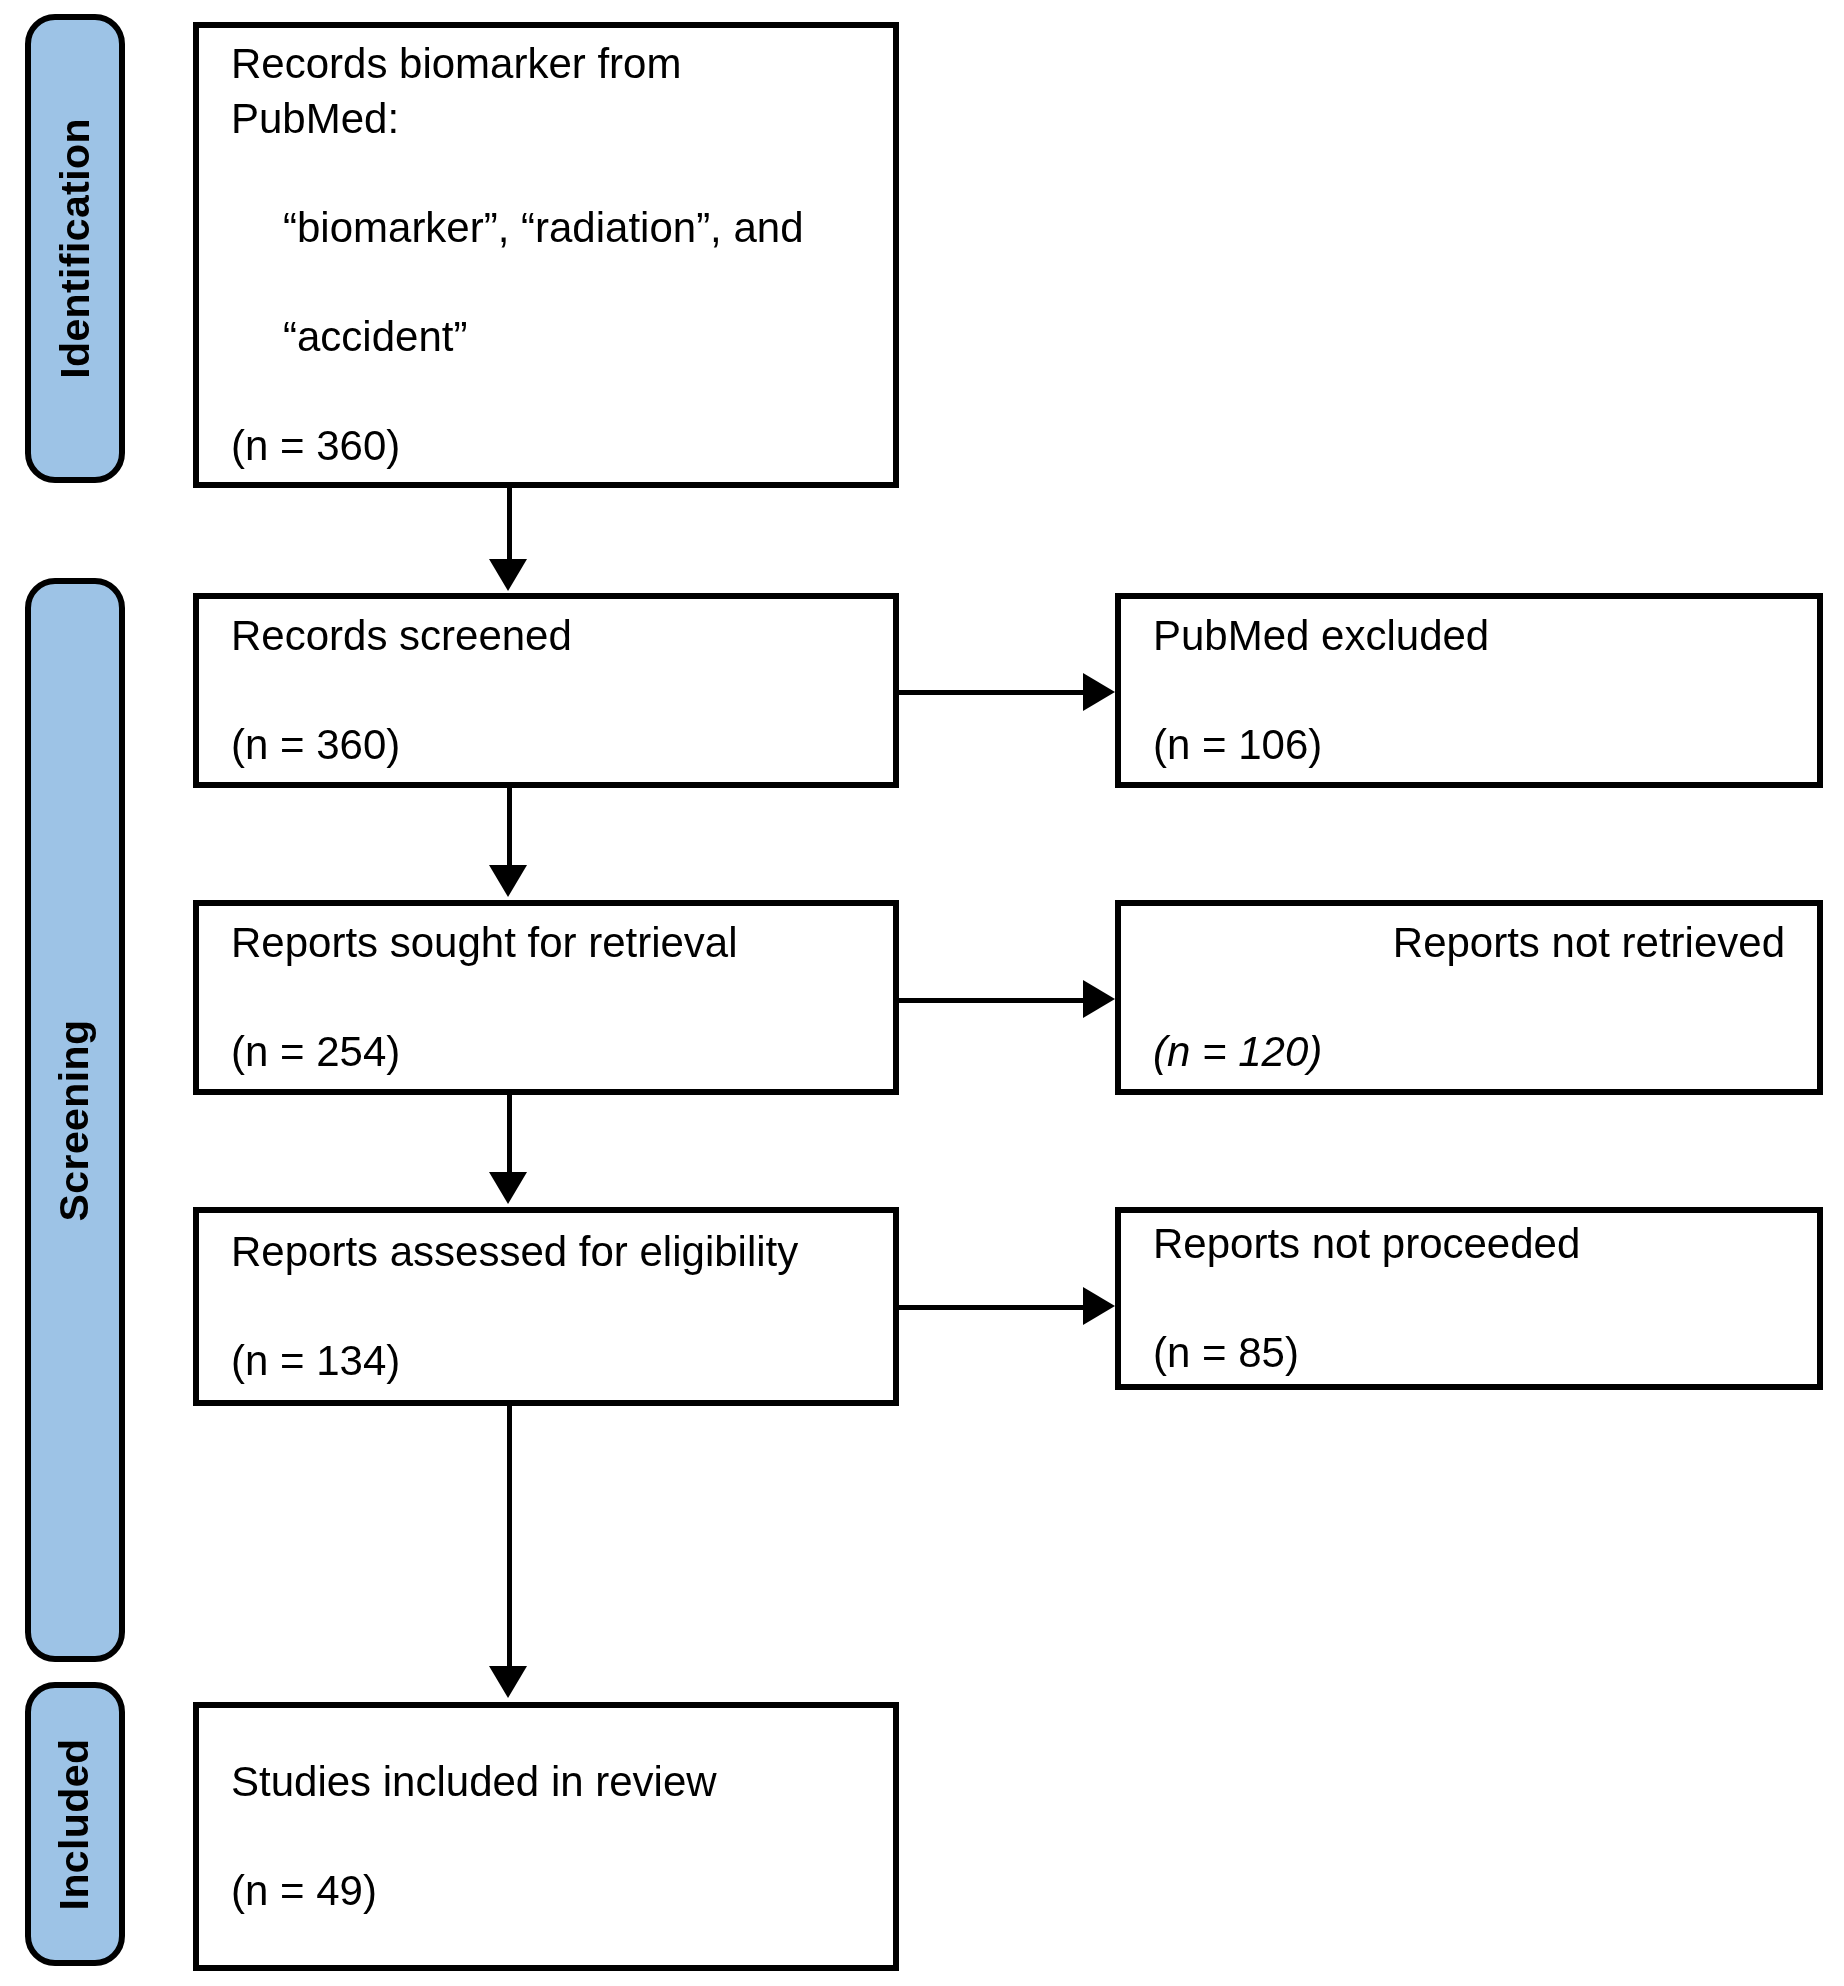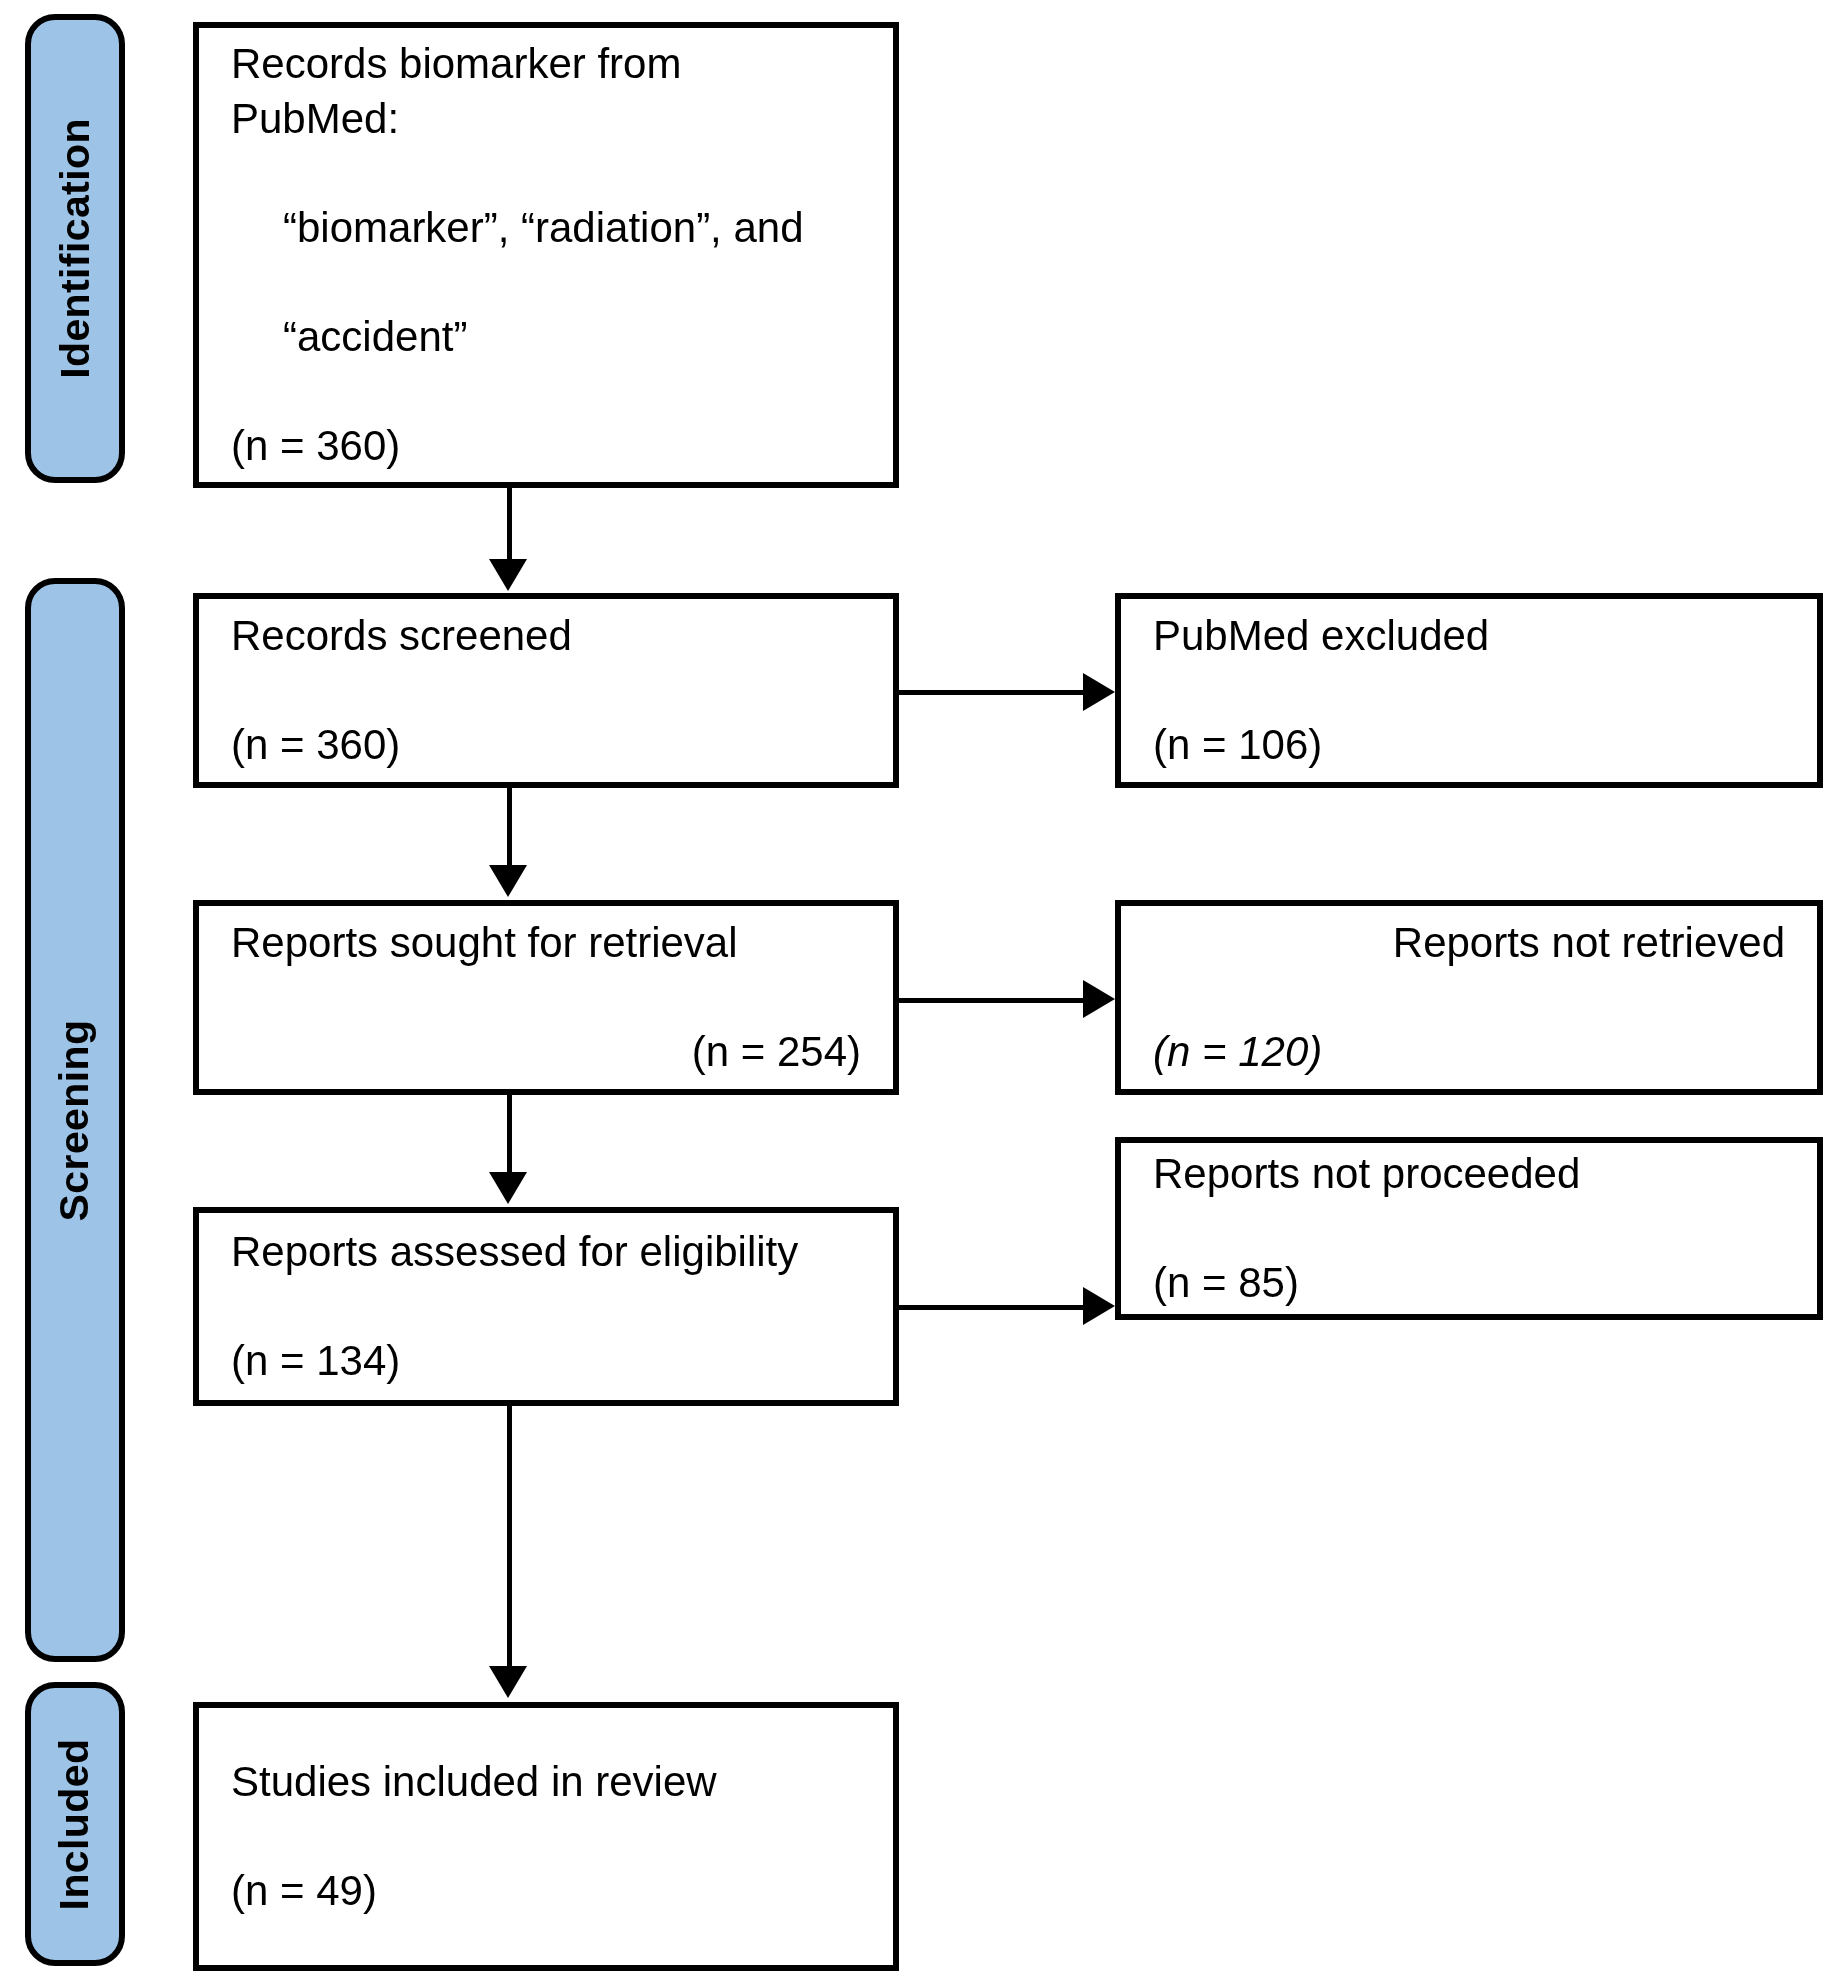--- a/index.html
+++ b/index.html
@@ -133,21 +133,21 @@
 
   <div class="h-line" style="left:898px; top:690px; width:188px;"></div>
   <div class="arrow-right" style="left:1083px; top:673px;"></div>
 
   <div class="v-line" style="left:507px; top:788px; height:79px;"></div>
   <div class="arrow-down" style="left:489px; top:865px;"></div>
 
   <div class="flow-box" style="left:193px; top:900px; width:706px; height:195px;">
     <div class="box-text">
       <span style="display: block;">Reports sought for retrieval</span>
-      <span style="display: block; text-align: right;">(n = 254)</span>
+      <span style="display: block;">(n = 254)</span>
     </div>
   </div>
 
   <div class="flow-box" style="left:1115px; top:900px; width:708px; height:195px;">
     <div class="box-text">
       <span style="display: block; text-align: right;">Reports not retrieved</span>
       <span style="display: block; font-style: italic;">(n = 120)</span>
     </div>
   </div>
 
@@ -157,21 +157,21 @@
   <div class="v-line" style="left:507px; top:1095px; height:79px;"></div>
   <div class="arrow-down" style="left:489px; top:1172px;"></div>
 
   <div class="flow-box" style="left:193px; top:1207px; width:706px; height:199px;">
     <div class="box-text">
       <span style="display: block;">Reports assessed for eligibility</span>
       <span style="display: block;">(n = 134)</span>
     </div>
   </div>
 
-  <div class="flow-box" style="left:1115px; top:1137px; width:708px; height:183px;">
+  <div class="flow-box" style="left:1115px; top:1207px; width:708px; height:183px;">
     <div class="box-text">
       <span style="display: block;">Reports not proceeded</span>
       <span style="display: block;">(n = 85)</span>
     </div>
   </div>
 
   <div class="h-line" style="left:898px; top:1305px; width:188px;"></div>
   <div class="arrow-right" style="left:1083px; top:1287px;"></div>
 
   <div class="v-line" style="left:507px; top:1406px; height:262px;"></div>

